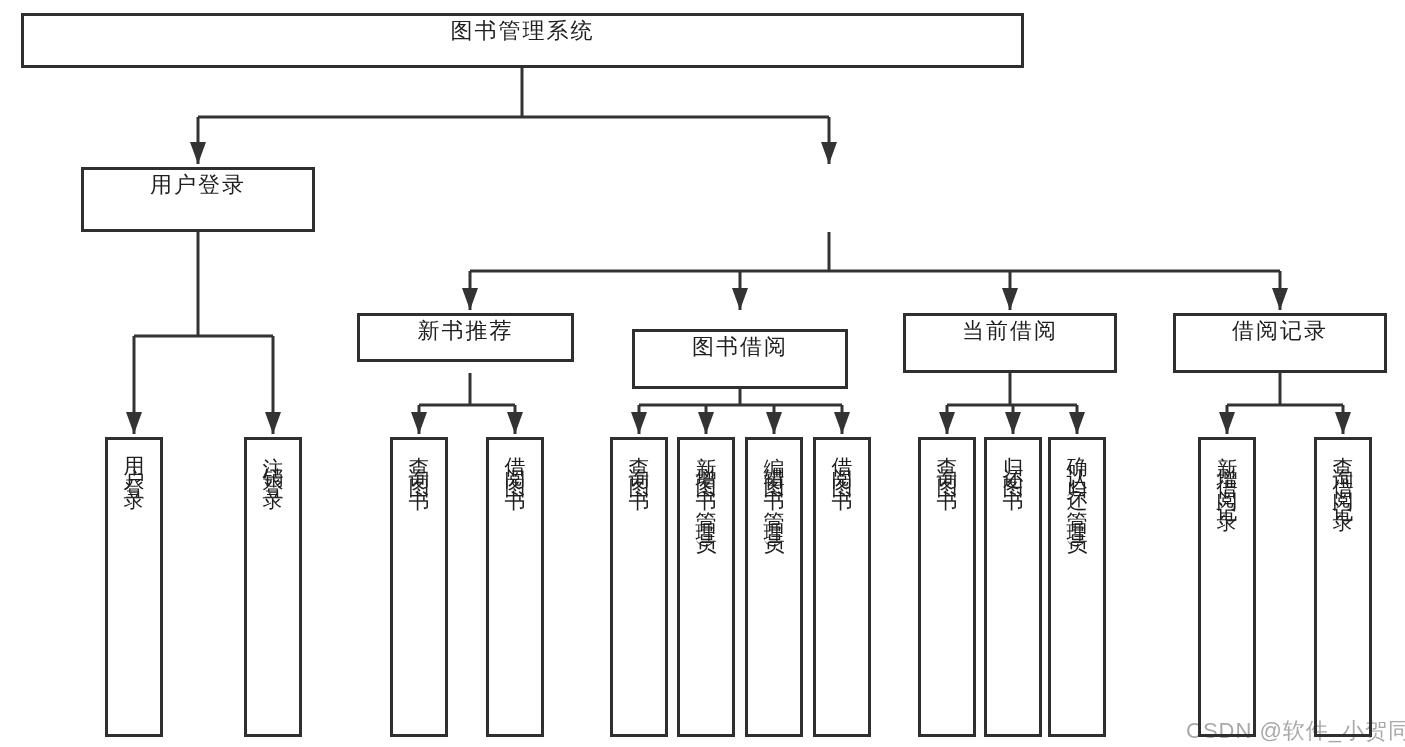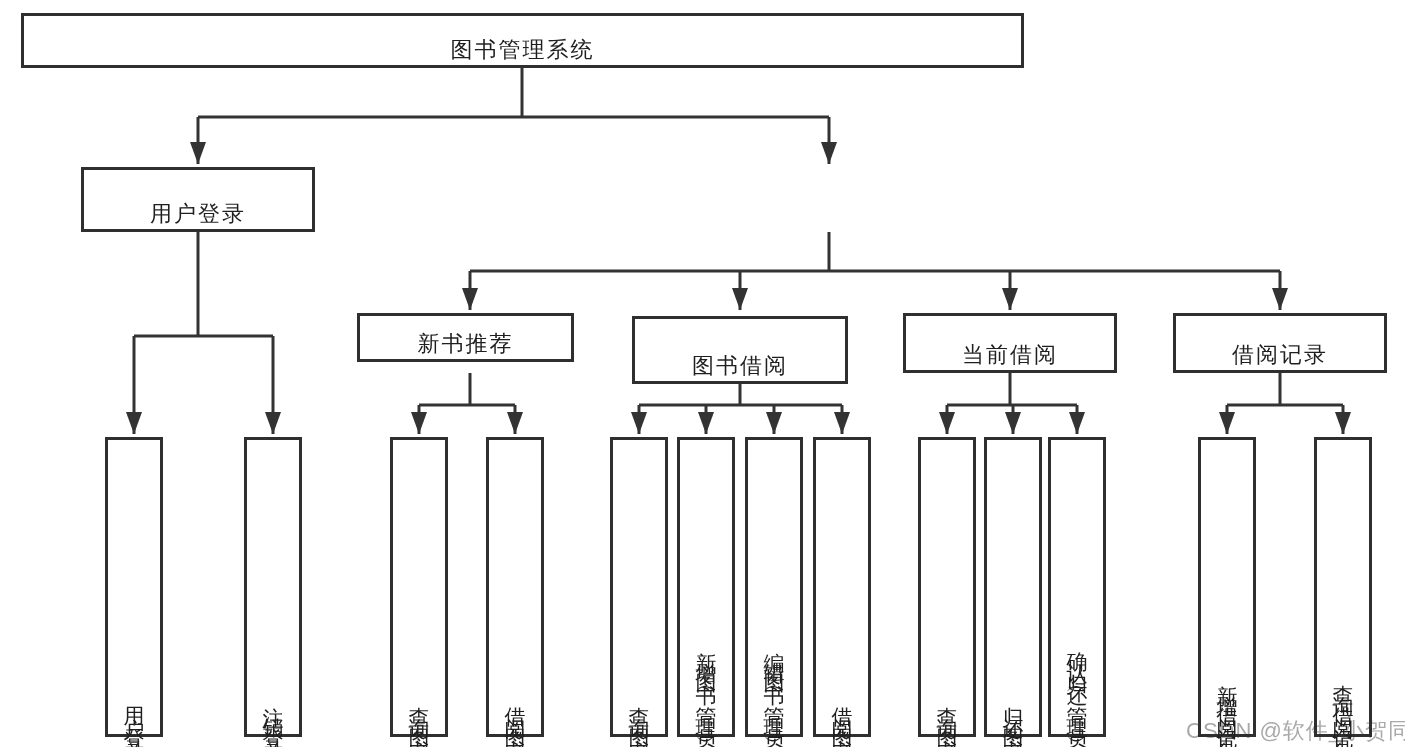--- a/index.html
+++ b/index.html
@@ -28,21 +28,21 @@
   .wires .ln {
     stroke: var(--line);
     stroke-width: 3;
     fill: none;
   }
   .box {
     position: absolute;
     background: var(--bg);
     border: 3px solid var(--border);
     display: flex;
-    align-items: flex-end;
+    align-items: flex-start;
     justify-content: center;
     z-index: 2;
   }
   .hl {
     font-size: 22px;
     letter-spacing: 2px;
     white-space: nowrap;
     color: var(--text);
   }
   .vt {
@@ -136,21 +136,21 @@
     <span class="hl">图书管理系统</span>
   </div>
 
   <div class="box" style="left:81px;top:167px;width:234px;height:65px">
     <span class="hl">用户登录</span>
   </div>
 
   <div class="box" style="left:357px;top:313px;width:217px;height:49px">
     <span class="hl">新书推荐</span>
   </div>
-  <div class="box" style="left:632px;top:316px;width:216px;height:68px">
+  <div class="box" style="left:632px;top:329px;width:216px;height:60px">
     <span class="hl">图书借阅</span>
   </div>
   <div class="box" style="left:1173px;top:313px;width:214px;height:60px">
     <span class="hl">借阅记录</span>
   </div>
   <div class="box" style="left:903px;top:313px;width:214px;height:60px">
     <span class="hl">当前借阅</span>
   </div>
 
   <div class="box" style="left:105px;top:437px;width:58px;height:300px">

